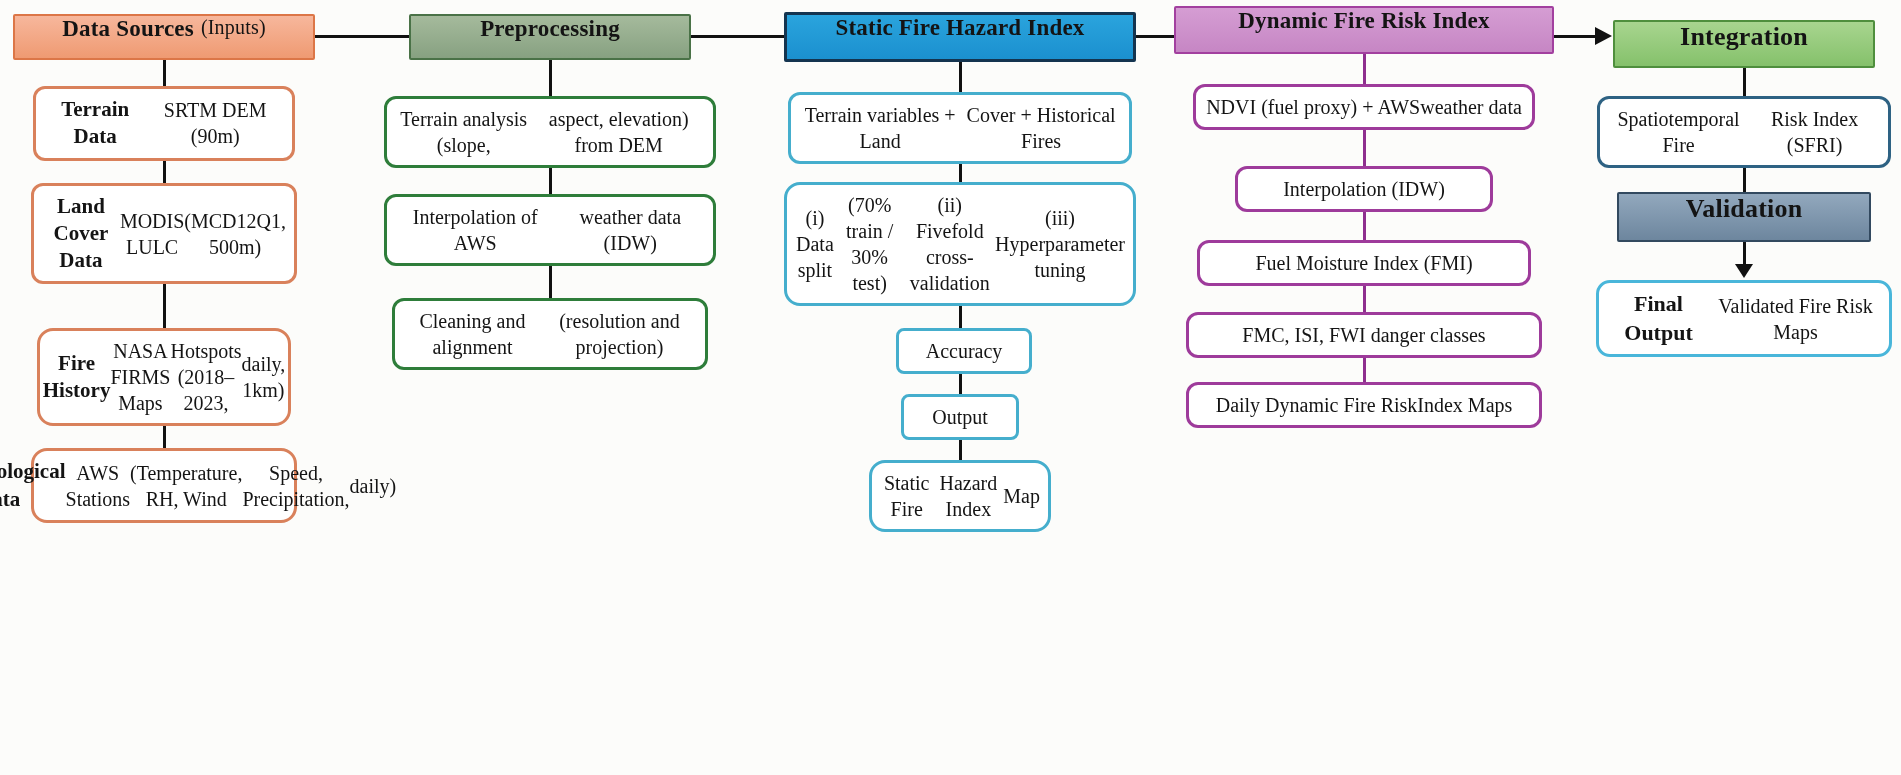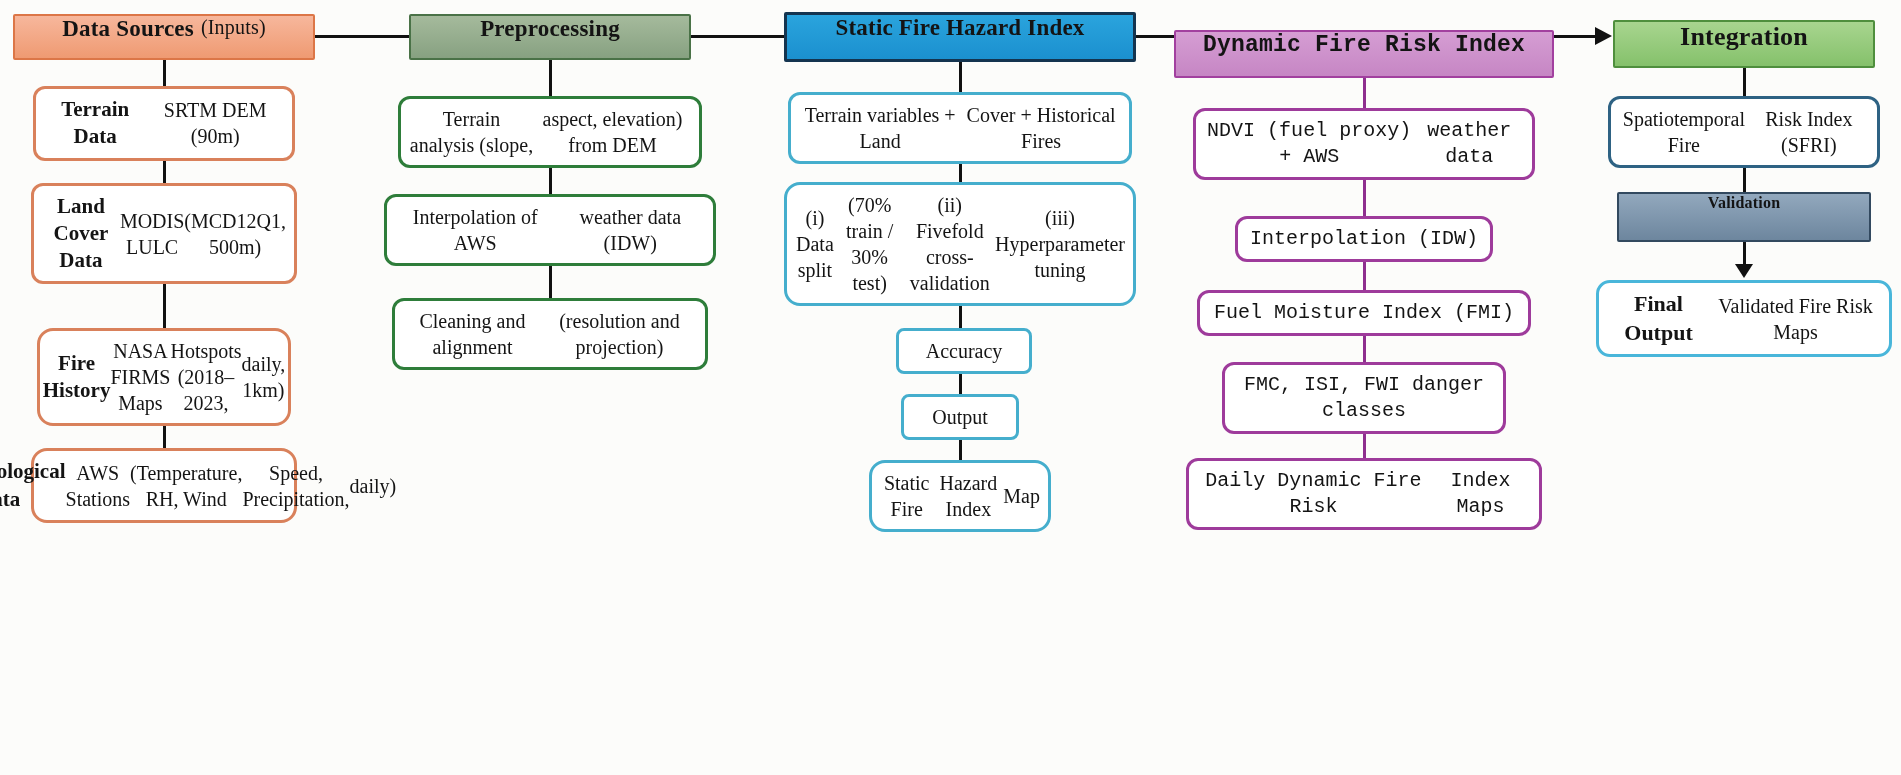--- a/index.html
+++ b/index.html
@@ -43,21 +43,21 @@
   .c3 .head{background:linear-gradient(var(--c3-head1,#2aa4dd),var(--c3-head2,#1b90cf));border:3px solid var(--c3-headBorder,#14344f);}
   .c3 .box{border:3px solid var(--c3-boxBorder,#45aecd);}
   .c3 .vline{background:var(--c3-line,#111);}
   
   .c4 .head{background:linear-gradient(var(--c4-head1,#d59dd3),var(--c4-head2,#c686c4));border:2px solid var(--c4-headBorder,#a2409f);}
   .c4 .box{border:3px solid var(--c4-boxBorder,#9e3b9b);}
   .c4 .vline{background:var(--c4-line,#8e2f8e);}
   
   .c5 .vline{background:var(--line,#111);}
   .head-int{background:linear-gradient(var(--c5i-head1,#a8d58f),var(--c5i-head2,#85c16b));border:2px solid var(--c5i-headBorder,#4f8f3d);font-size:26px;}
-  .head-val{background:linear-gradient(var(--c5v-head1,#92a8bd),var(--c5v-head2,#6d869e));border:2px solid var(--c5v-headBorder,#32495f);font-size:16px;}
+  .head-val{background:linear-gradient(var(--c5v-head1,#92a8bd),var(--c5v-head2,#6d869e));border:2px solid var(--c5v-headBorder,#32495f);font-size:26px;}
   .box-sfri{border:3px solid var(--sfriBorder,#2e6283);}
   .box-final{border:3px solid var(--finalBorder,#49b6da);border-radius:14px;}
   .box-final .bt{font-size:22px;}
 </style>
 </head>
 <body>
 
 <div class="canvas">
 
   <div class="topline" style="left:160px;width:1436px;"></div>
@@ -95,21 +95,21 @@
       <div>Speed, Precipitation,</div>
       <div>daily)</div>
     </div>
   </div>
 
   <div class="col c2" style="left:382px;top:14px;width:336px;">
     <div class="head" style="width:282px;height:46px;">
       <span>Preprocessing</span>
     </div>
     <div class="vline" style="height:36px;"></div>
-    <div class="box" style="width:304px;">
+    <div class="box" style="width:332px;">
       <div>Terrain analysis (slope,</div>
       <div>aspect, elevation) from DEM</div>
     </div>
     <div class="vline" style="height:26px;"></div>
     <div class="box" style="width:332px;">
       <div>Interpolation of AWS</div>
       <div>weather data (IDW)</div>
     </div>
     <div class="vline" style="height:32px;"></div>
     <div class="box" style="width:316px;">
@@ -143,54 +143,54 @@
       <div>Output</div>
     </div>
     <div class="vline" style="height:20px;"></div>
     <div class="box big" style="width:182px;">
       <div>Static Fire</div>
       <div>Hazard Index</div>
       <div>Map</div>
     </div>
   </div>
 
-  <div class="col c4" style="left:1172px;top:30px;width:384px;font-family:Liberation Mono, monospace;">
+  <div class="col c4" style="left:1172px;top:6px;width:384px;">
     <div class="head" style="width:380px;height:48px;">
       <span>Dynamic Fire Risk Index</span>
     </div>
     <div class="vline" style="height:30px;"></div>
     <div class="box" style="width:342px;">
       <div>NDVI (fuel proxy) + AWS</div>
       <div>weather data</div>
     </div>
     <div class="vline" style="height:36px;"></div>
     <div class="box" style="width:258px;">
       <div>Interpolation (IDW)</div>
     </div>
     <div class="vline" style="height:28px;"></div>
     <div class="box" style="width:334px;">
       <div>Fuel Moisture Index (FMI)</div>
     </div>
     <div class="vline" style="height:26px;"></div>
-    <div class="box" style="width:284px;padding-left:8px;">
+    <div class="box" style="width:356px;padding-left:8px;">
       <div>FMC, ISI, FWI danger classes</div>
     </div>
     <div class="vline" style="height:24px;"></div>
     <div class="box" style="width:356px;">
       <div>Daily Dynamic Fire Risk</div>
       <div>Index Maps</div>
     </div>
   </div>
 
   <div class="col c5" style="left:1596px;top:20px;width:296px;">
     <div class="head head-int" style="width:262px;height:48px;">
       <span>Integration</span>
     </div>
     <div class="vline" style="height:28px;"></div>
-    <div class="box box-sfri" style="width:272px;">
+    <div class="box box-sfri" style="width:294px;">
       <div>Spatiotemporal Fire</div>
       <div>Risk Index (SFRI)</div>
     </div>
     <div class="vline" style="height:24px;"></div>
     <div class="head head-val" style="width:254px;height:50px;">
       <span>Validation</span>
     </div>
     <div class="darr-line" style="height:22px;"></div>
     <div class="darr-head"></div>
     <div class="box box-final" style="width:296px;margin-top:2px;">

